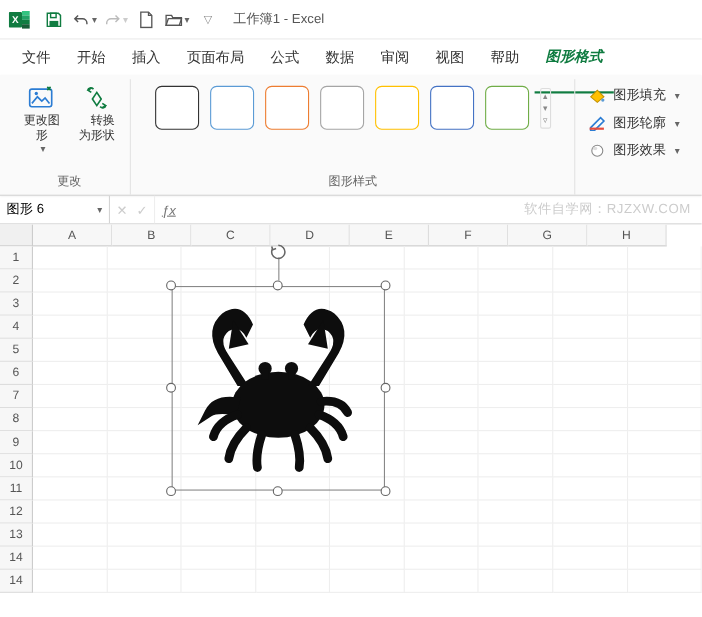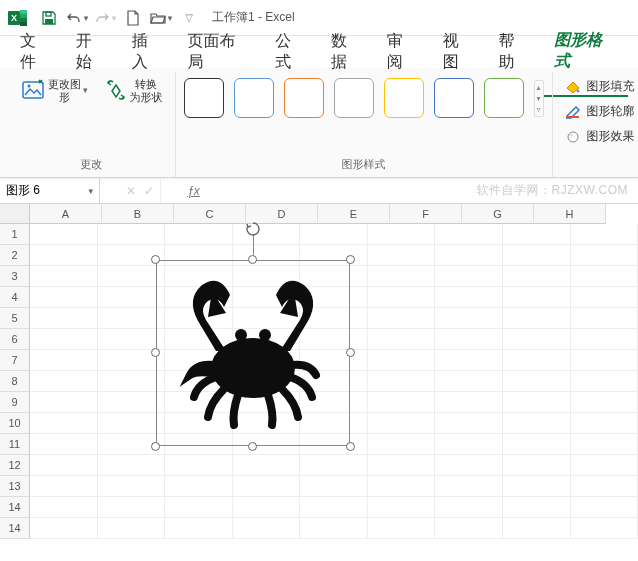--- a/index.html
+++ b/index.html
@@ -8,39 +8,39 @@
 
 .titlebar { height: 36px; background: #fff; display: flex; align-items: center; padding: 0 6px; border-bottom: 1px solid #e5e5e5; }
 .app-icon { width: 24px; height: 24px; margin-right: 6px; display:flex; align-items:center; justify-content:center; }
 .qat { display: flex; align-items: center; gap: 2px; }
 .qat-btn { width: 26px; height: 26px; display: flex; align-items: center; justify-content: center; border-radius: 3px; }
 .title-text { margin-left: 10px; color: #555; font-size: 12px; text-align: right; }
 .search-box { margin-left: auto; margin-right: 0; display: flex; align-items: center; gap: 6px; padding: 3px 10px; border-radius: 4px; border: 1px solid #ddd; width: 110px; color: #888; }
 
 
 .tabs { height: 32px; display: flex; align-items: center; gap: 4px; padding: 0 10px; background: #fff; }
-.tab { padding: 23px 10px; font-size: 16px; color: #333; border-radius: 3px; cursor: pointer; }
+.tab { padding: 23px 10px; font-size: 13px; color: #333; border-radius: 3px; cursor: pointer; }
 .tab.active { color: #107c41; font-weight: 600; border-bottom: 2px solid #107c41; border-radius: 0; font-style: italic; }
 
 
 .ribbon { height: 110px; background: #fafafa; border-bottom: 1px solid #d4d4d4; display: flex; padding: 4px 8px 0 8px; gap: 0; box-shadow: 0 1px 2px rgba(0,0,0,0.08); }
 .group { display: flex; flex-direction: column; align-items: center; padding: 0 8px; border-right: 1px solid #e3e3e3; }
 .group:last-child { border-right: none; }
 .group-body { display: flex; align-items: flex-start; gap: 6px; flex: 1; }
 .group-label { font-size: 11px; color: #666; padding: 3px 0 5px 0; }
-.big-btn { display: flex; flex-direction: row; align-items: center; justify-content: flex-start; padding: 4px 4px; border-radius: 3px; min-width: 44px; }
+.big-btn { display: flex; flex-direction: column; align-items: center; justify-content: flex-start; padding: 4px 4px; border-radius: 3px; min-width: 44px; }
 .big-btn .lbl { font-size: 11px; text-align: center; line-height: 13px; margin-top: 2px; }
 .style-swatch { width: 40px; height: 40px; border: 1px solid #ccc; border-radius: 6px; background: #fff; }
 .styles-row { display: flex; gap: 10px; align-items: center; padding-top: 6px; flex-wrap: nowrap; }
 .side-opts { display: flex; flex-direction: column; gap: 4px; padding-top: 4px; }
 .side-opt { display: flex; align-items: center; gap: 6px; padding: 2px 4px; border-radius: 3px; white-space: nowrap; }
 .chev { font-size: 9px; color: #666; margin-left: 2px; }
 
 
-.fbar-row { height: 26px; display: flex; align-items: stretch; border-bottom: 1px solid #d4d4d4; gap: 20px; }
+.fbar-row { height: 26px; display: flex; align-items: stretch; border-bottom: 1px solid #d4d4d4; }
 .namebox { width: 100px; display: flex; align-items: center; padding: 0 6px; border-right: 1px solid #d4d4d4; position: relative; }
 .namebox input { border: none; outline: none; width: 100%; font-size: 12px; }
 .namebox .dd { position: absolute; right: 6px; color: #666; font-size: 9px; }
 .fx-btns { display: flex; align-items: center; padding: 0 6px; gap: 8px; color: #aaa; border-right: 1px solid #eee; }
 .fxlabel { font-style: italic; color: #777; padding: 0 6px; display: flex; align-items: center; text-decoration: underline; }
 .watermark { margin-left: auto; padding-right: 10px; font-size: 12px; color: #ccc; display: flex; align-items: center; letter-spacing: 0.5px; }
 
 
 .grid-wrap { position: relative; overflow: hidden; height: calc(561px - 36px - 32px - 110px - 26px); }
 .corner { position: absolute; top: 0; left: 0; width: 30px; height: 20px; background: #f0f0f0; border-right: 1px solid #ccc; border-bottom: 1px solid #ccc; }
@@ -144,21 +144,21 @@
         <div class="lbl" style="white-space:pre;">更改图
 形</div>
         <span class="chev">▾</span>
       </div>
       <div class="big-btn">
         <svg width="28" height="26" viewBox="0 0 28 26">
             <path d="M6 6c0-2 3-3 5-1M22 20c0 2-3 3-5 1" fill="none" stroke="#107c41" stroke-width="1.5"></path>
             <path d="M9 4l-3 2 3 2M19 22l3-2-3-2" fill="none" stroke="#107c41" stroke-width="1.5"></path>
             <path d="M14 8l4 6-4 6-4-6z" fill="none" stroke="#107c41" stroke-width="1.5"></path>
           </svg>
-        <div class="lbl" style="white-space:pre;">转换
+        <div class="lbl" style="white-space:pre;text-align:right;">转换
 为形状</div>
       </div>
     </div>
     <div class="group-label">更改</div>
   </div>
 
   <div class="group" style="flex:1">
     <div class="group-body" style="width:100%; justify-content:center;">
       <div class="styles-row">
         <div class="style-swatch" style="border-color:#333"></div>

